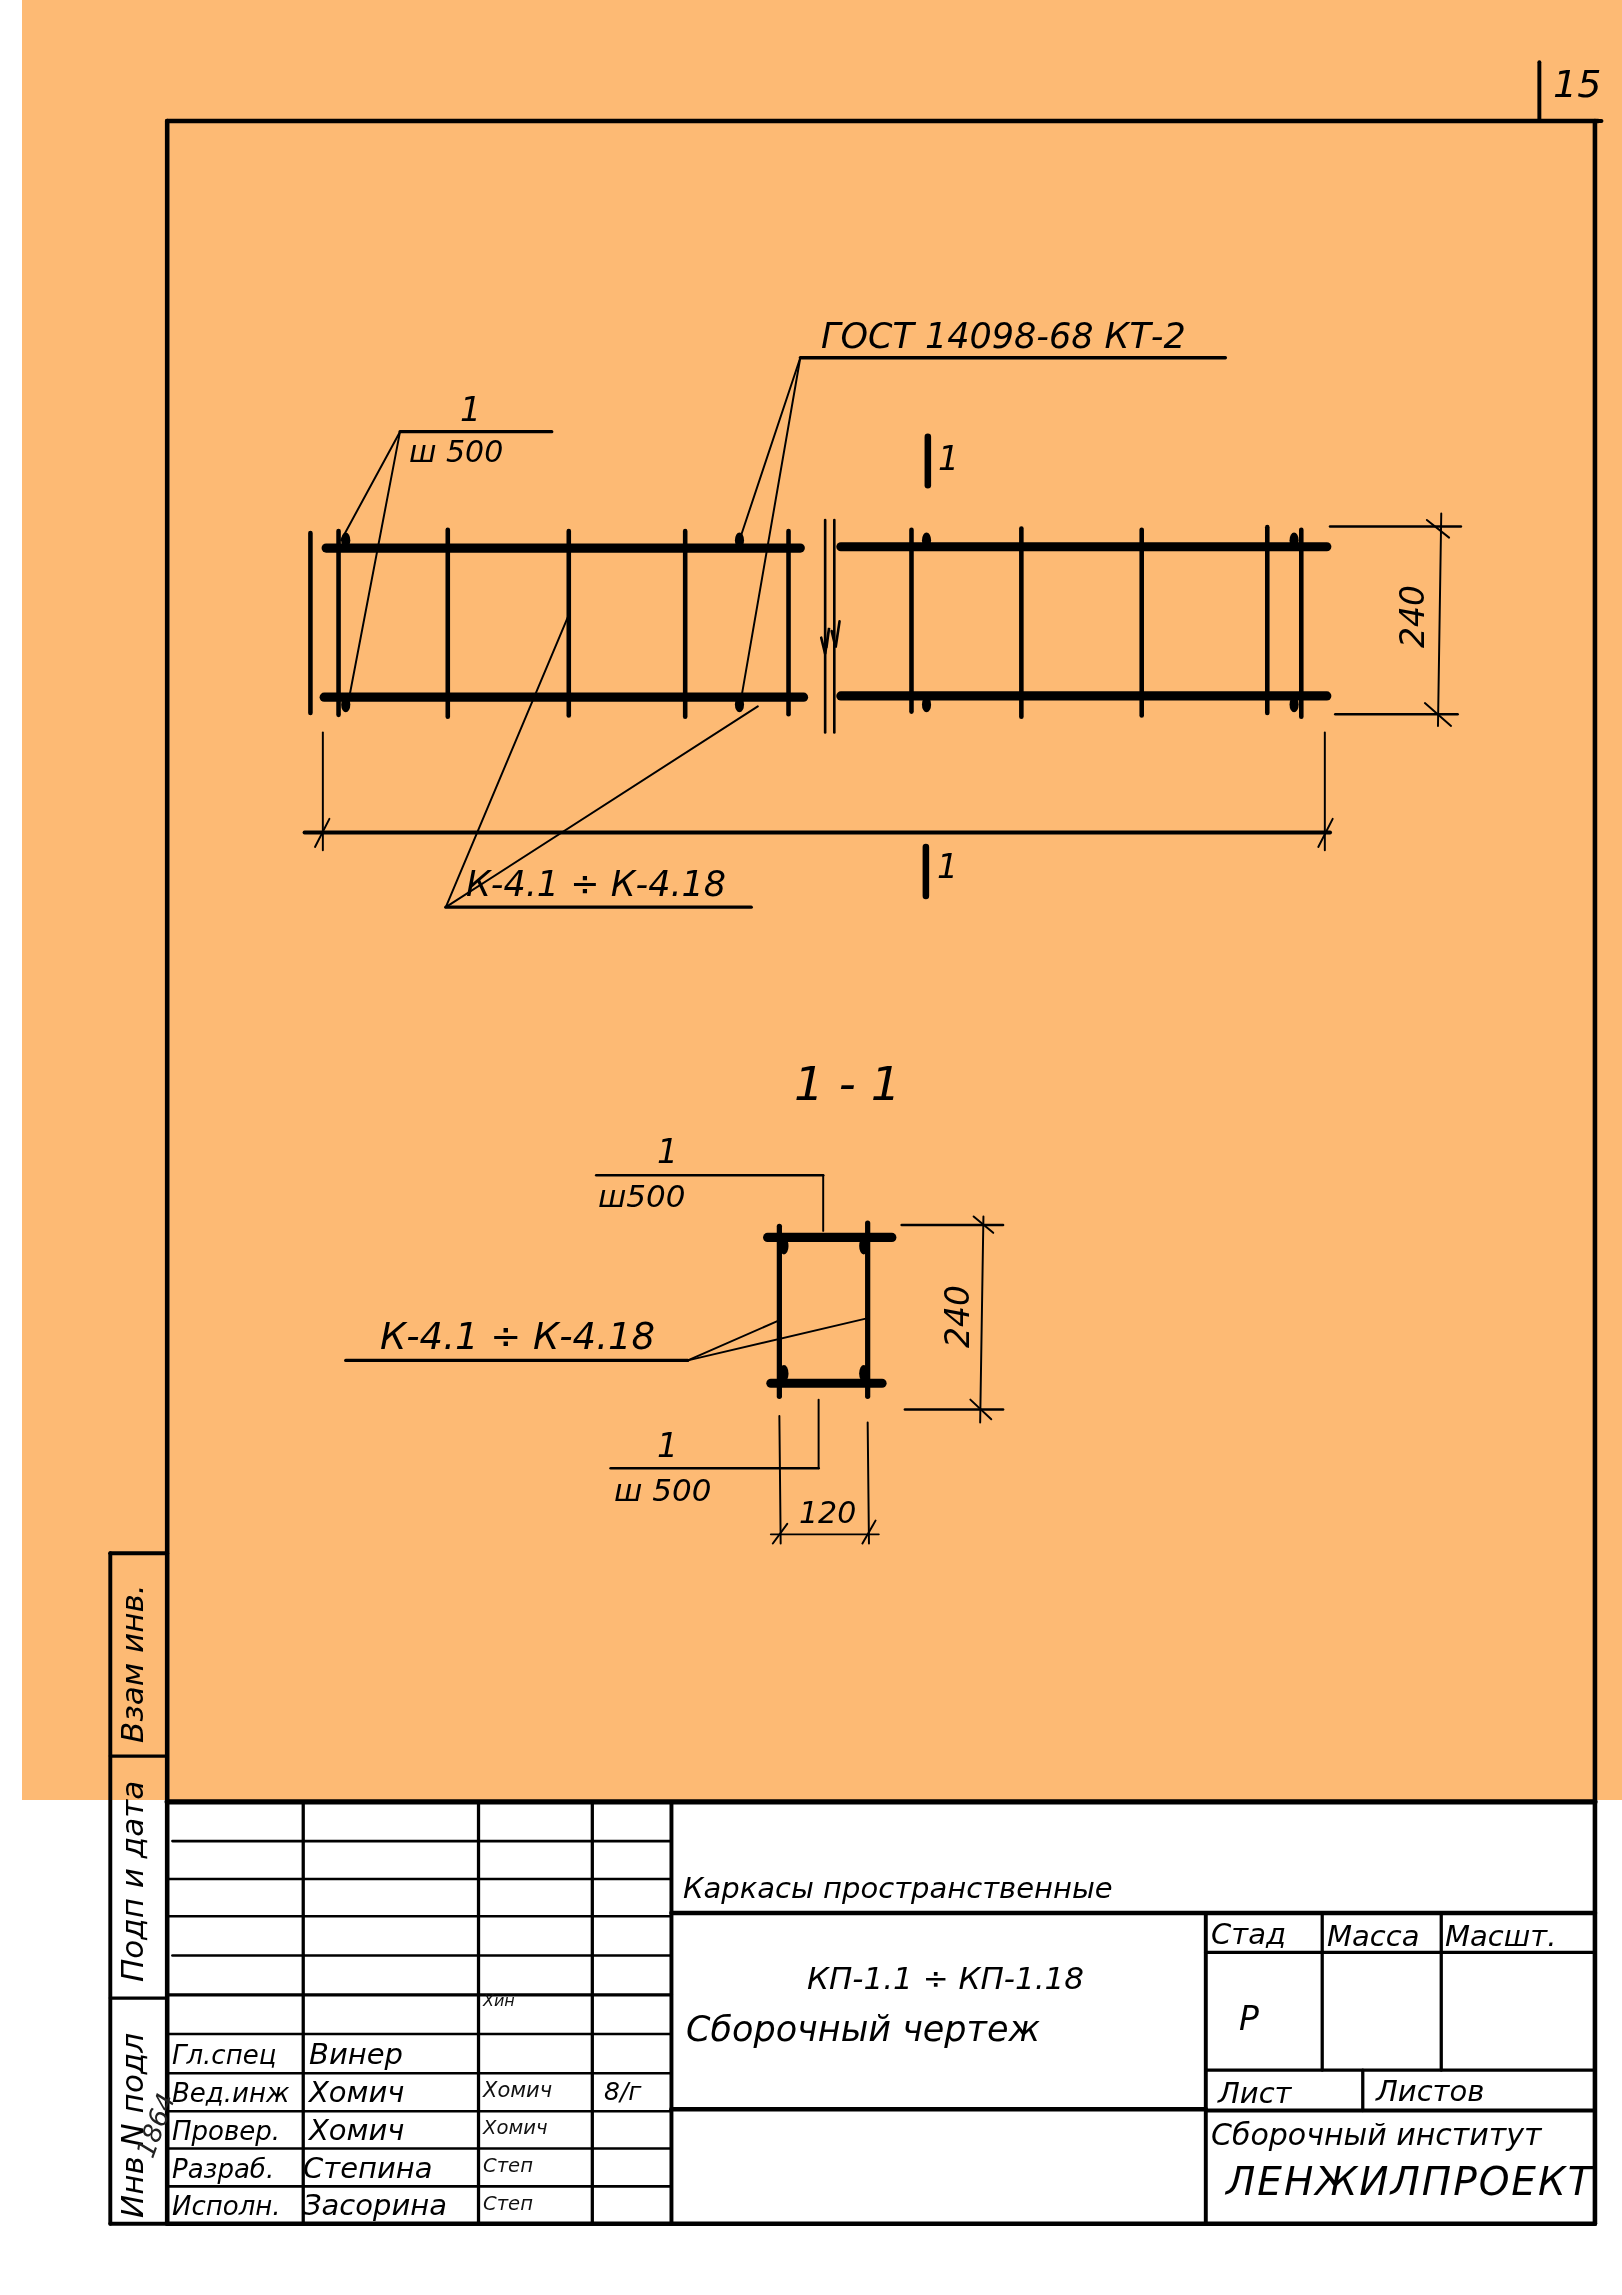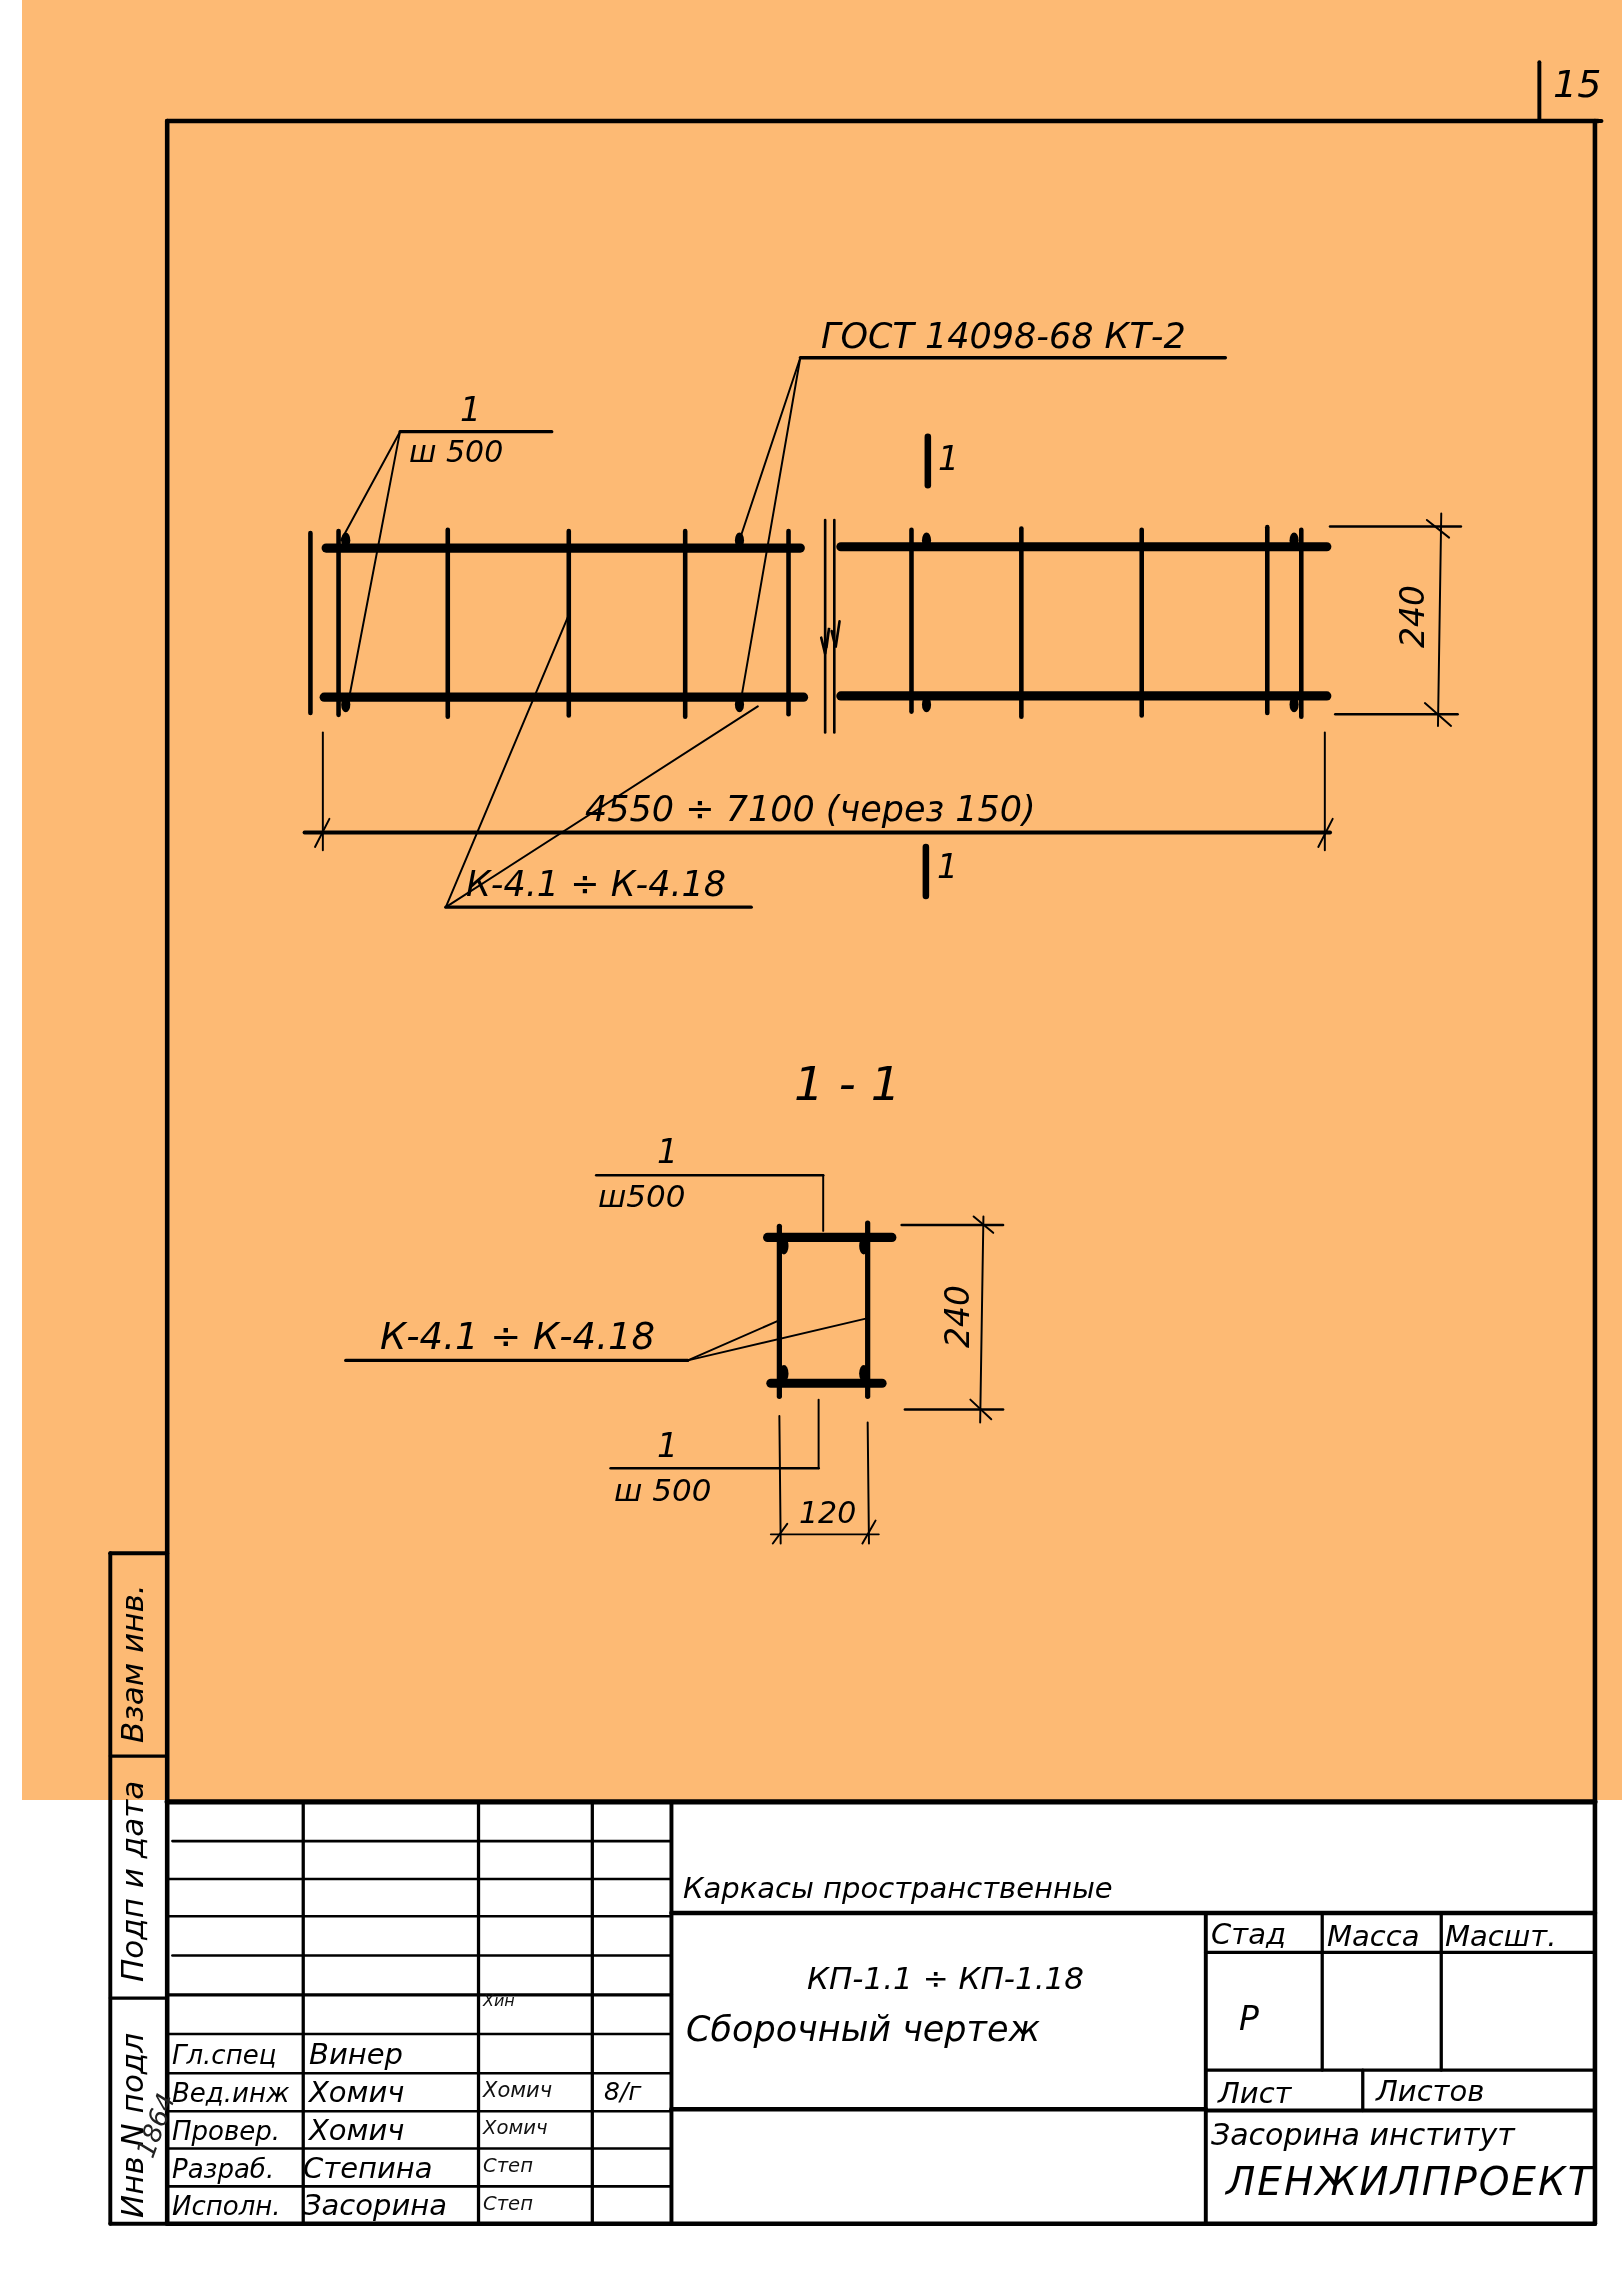--- a/index.html
+++ b/index.html
@@ -163,21 +163,20 @@
     </g>
   </svg>
 
   <div class="t" style="left:1531px; top:65px; font-size:38px;">15</div>
 
   <div class="t" style="left:799px; top:319px; font-size:35px;">ГОСТ 14098-68 КТ-2</div>
   <div class="t" style="left:438px; top:393px; font-size:33px;">1</div>
   <div class="t" style="left:387px; top:437px; font-size:30px;">ш 500</div>
   <div class="t" style="left:916px; top:442px; font-size:33px;">1</div>
   <div class="t" style="left:1374px; top:648px; font-size:33px; transform:rotate(-90deg);">240</div>
-  <div class="t" style="left:563px; top:792px; font-size:35px;">4550 ÷ 7100 (через 150)</div>
   <div class="t" style="left:444px; top:867px; font-size:35px;">К-4.1 ÷ К-4.18</div>
   <div class="t" style="left:915px; top:850px; font-size:33px;">1</div>
 
   <div class="t" style="left:772px; top:1060px; font-size:47px;">1 - 1</div>
   <div class="t" style="left:635px; top:1135px; font-size:33px;">1</div>
   <div class="t" style="left:576px; top:1181px; font-size:31px;text-align:right;">ш500</div>
   <div class="t" style="left:358px; top:1318px; font-size:37px;">К-4.1 ÷ К-4.18</div>
   <div class="t" style="left:919px; top:1348px; font-size:33px; transform:rotate(-90deg);">240</div>
   <div class="t" style="left:635px; top:1429px; font-size:33px;">1</div>
   <div class="t" style="left:592px; top:1475px; font-size:31px;">ш 500</div>
@@ -193,21 +192,21 @@
   <div class="t" style="left:664px; top:2012px; font-size:35px;">Сборочный чертеж</div>
 
   <div class="t" style="left:1189px; top:1920px; font-size:29px;">Стад</div>
   <div class="t" style="left:1305px; top:1922px; font-size:29px;text-align:right;">Масса</div>
   <div class="t" style="left:1423px; top:1922px; font-size:29px;">Масшт.</div>
   <div class="t" style="left:1217px; top:2002px; font-size:33px;">Р</div>
   <div class="t" style="left:1328px; top:2002px; font-size:33px;"></div>
   <div class="t" style="left:1452px; top:2002px; font-size:33px;"></div>
   <div class="t" style="left:1196px; top:2079px; font-size:29px;">Лист</div>
   <div class="t" style="left:1354px; top:2077px; font-size:29px;">Листов</div>
-  <div class="t" style="left:1189px; top:2120px; font-size:30px;">Засорина институт</div>
+  <div class="t" style="left:1189px; top:2120px; font-size:30px;">Сборочный институт</div>
   <div class="t" style="left:1204px; top:2162px; font-size:39px; letter-spacing:2px;">ЛЕНЖИЛПРОЕКТ</div>
 
   <div>
     <div class="t" style="left:150px; top:2042px; font-size:26px;">Гл.спец</div>
     <div class="t" style="left:287px; top:2040px; font-size:29px;">Винер</div>
     <div class="t" style="left:461px; top:1993px; font-size:16px; color:#111;">Хин</div>
     <div class="t" style="left:576px; top:2041px; font-size:25px;"></div>
 
     <div class="t" style="left:150px; top:2080px; font-size:26px;">Вед.инж</div>
     <div class="t" style="left:287px; top:2078px; font-size:29px;">Хомич</div>

